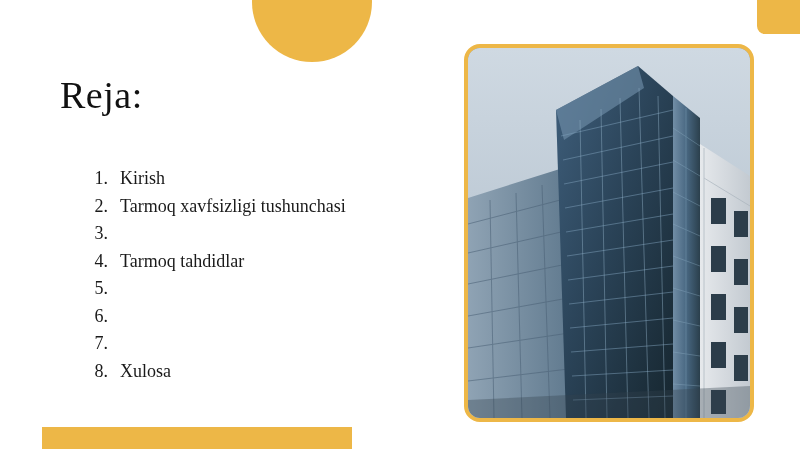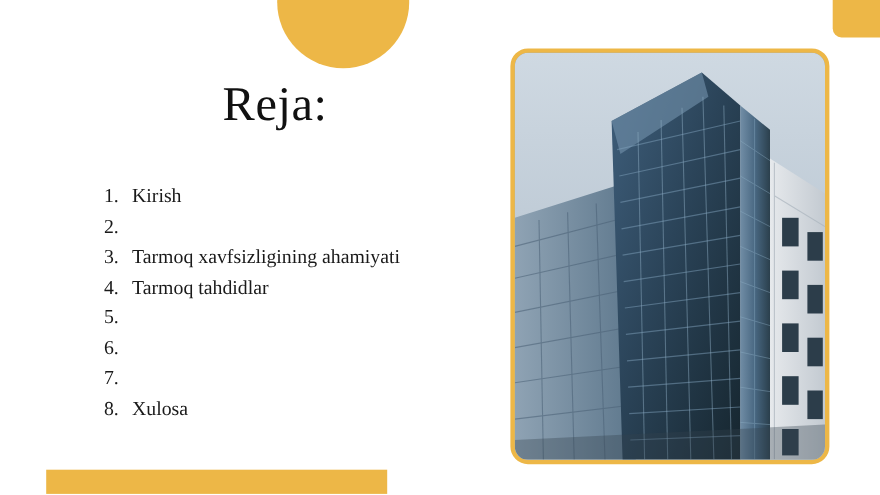--- a/index.html
+++ b/index.html
@@ -48,22 +48,21 @@
     height: 22px;
     background: #edb747;
   }
 
   
   .slide-title {
     position: absolute;
     left: 60px;
     top: 72px;
     width: 380px;
-    text-align: center;
-    font-size: 44px;
+    font-size: 38px;
     line-height: 46px;
     color: #111111;
     font-family: "Liberation Serif", serif;
     font-weight: normal;
     letter-spacing: 0.5px;
   }
 
   
   .agenda-list {
     position: absolute;
@@ -128,24 +127,24 @@
 
   <div class="slide-title">Reja:</div>
 
   <ul class="agenda-list">
     <li class="agenda-item">
       <span class="agenda-num">1.</span>
       <span class="agenda-text">Kirish</span>
     </li>
     <li class="agenda-item">
       <span class="agenda-num">2.</span>
+      <span class="agenda-text">Tarmoq xavfsizligi tushunchasi</span>
     </li>
     <li class="agenda-item">
       <span class="agenda-num">3.</span>
-      <span class="agenda-text">Tarmoq xavfsizligining ahamiyati</span>
     </li>
     <li class="agenda-item">
       <span class="agenda-num">4.</span>
       <span class="agenda-text">Tarmoq tahdidlar</span>
     </li>
     <li class="agenda-item">
       <span class="agenda-num">5.</span>
     </li>
     <li class="agenda-item">
       <span class="agenda-num">6.</span>

